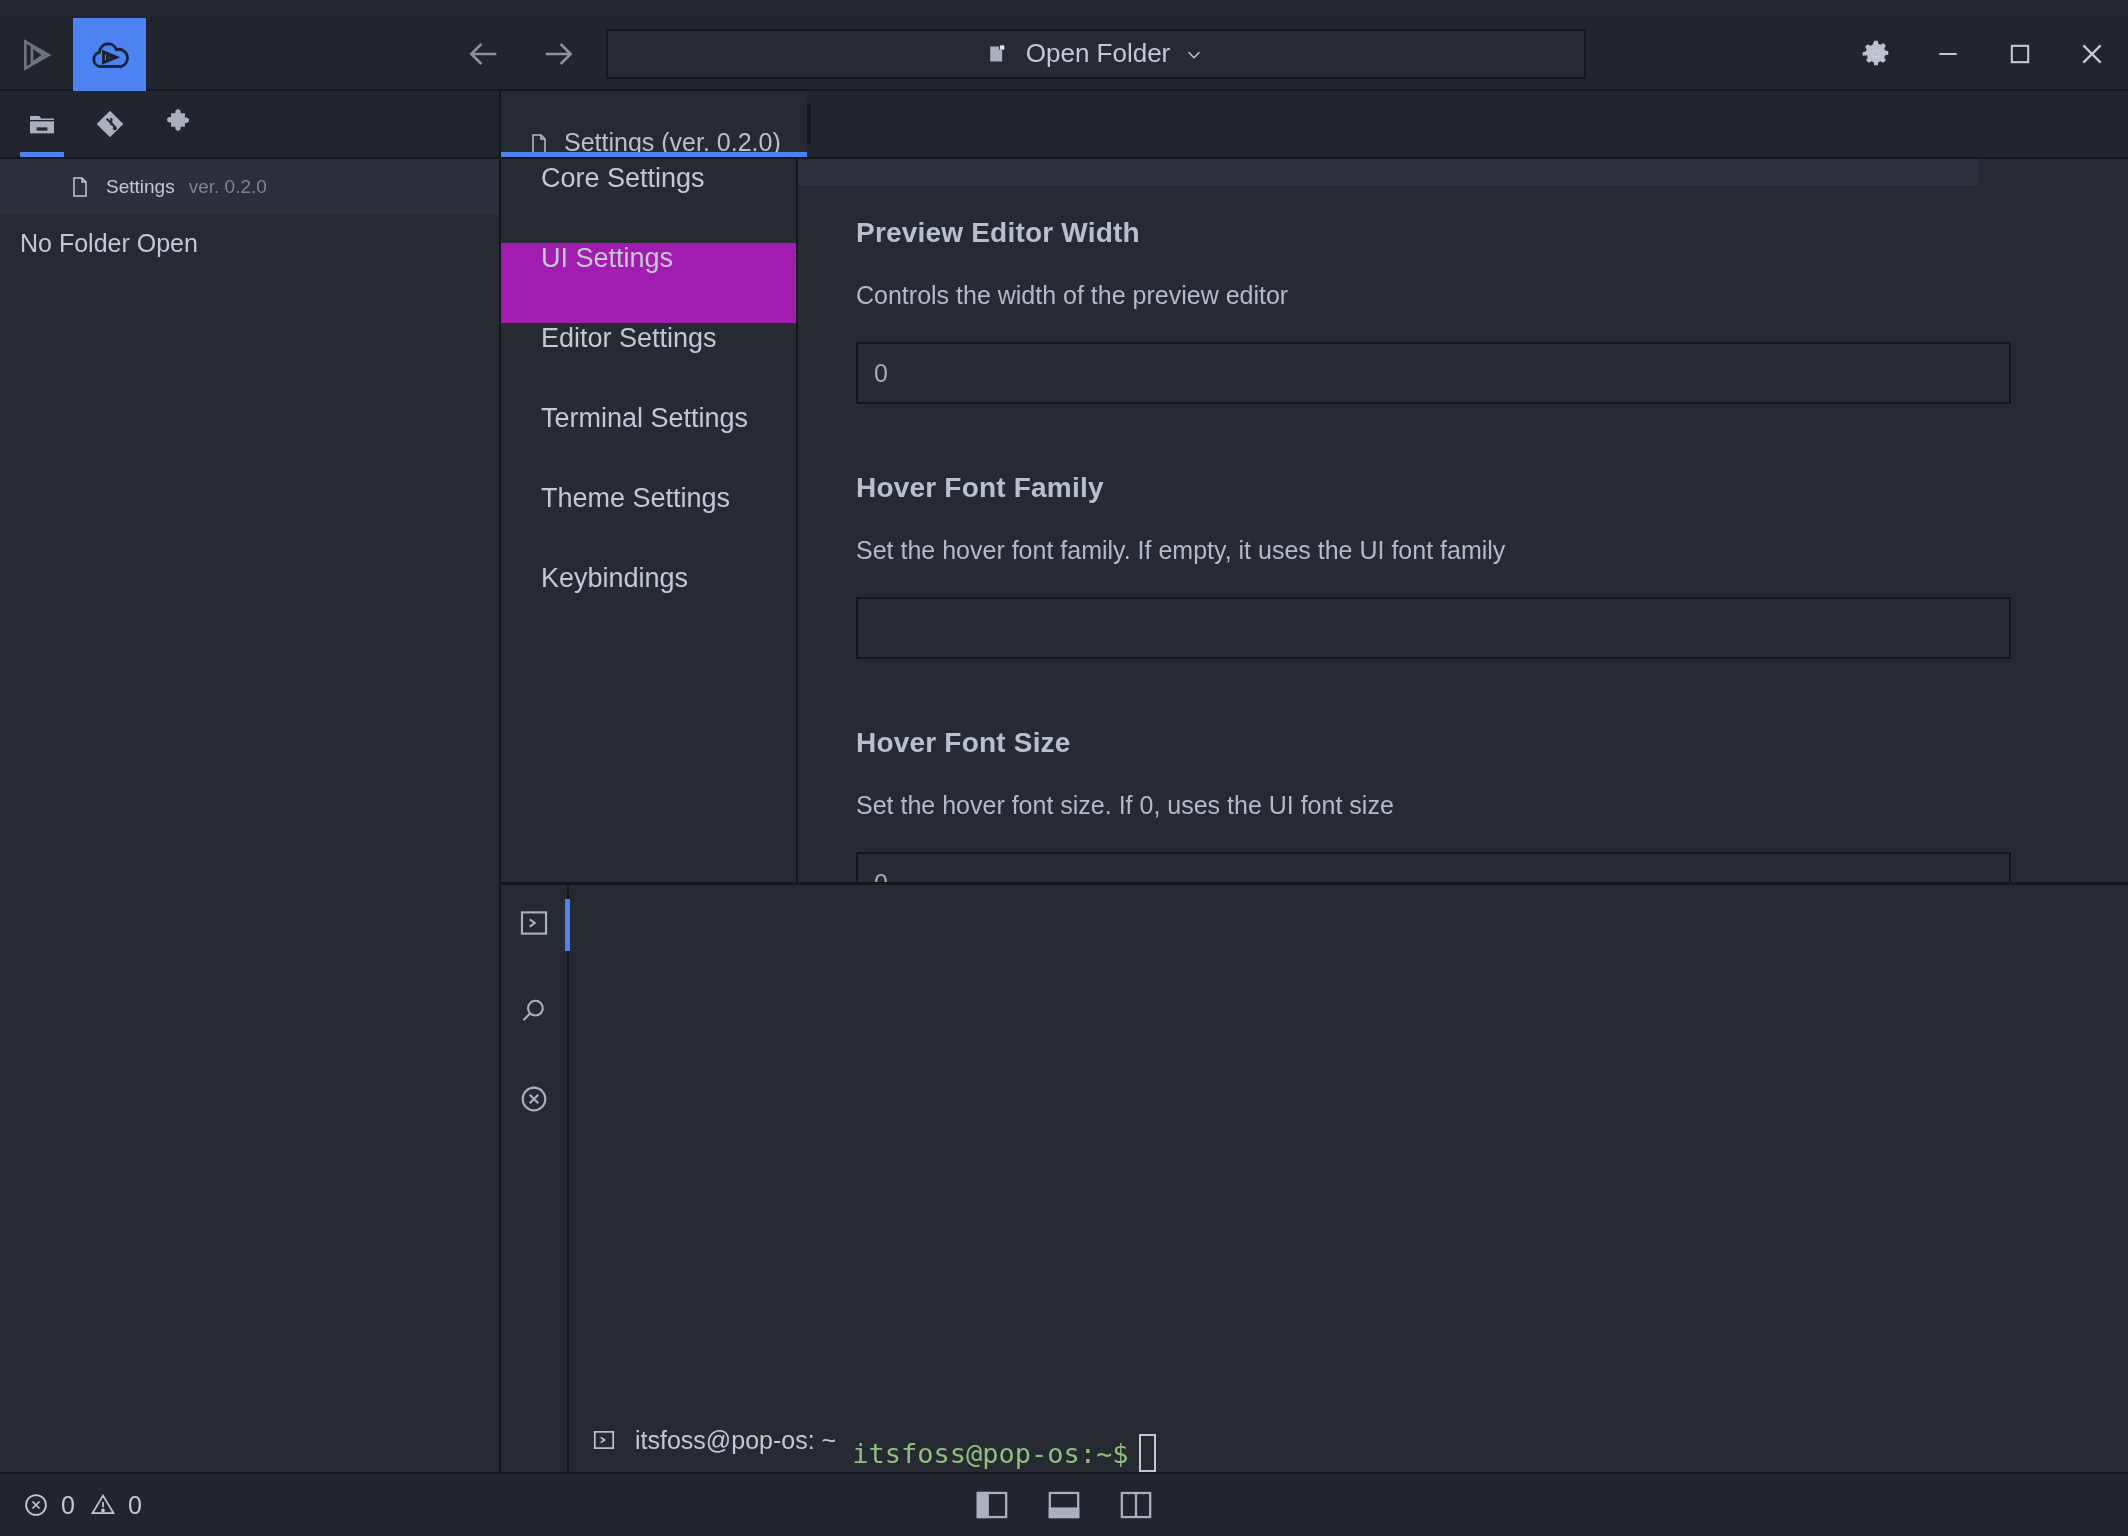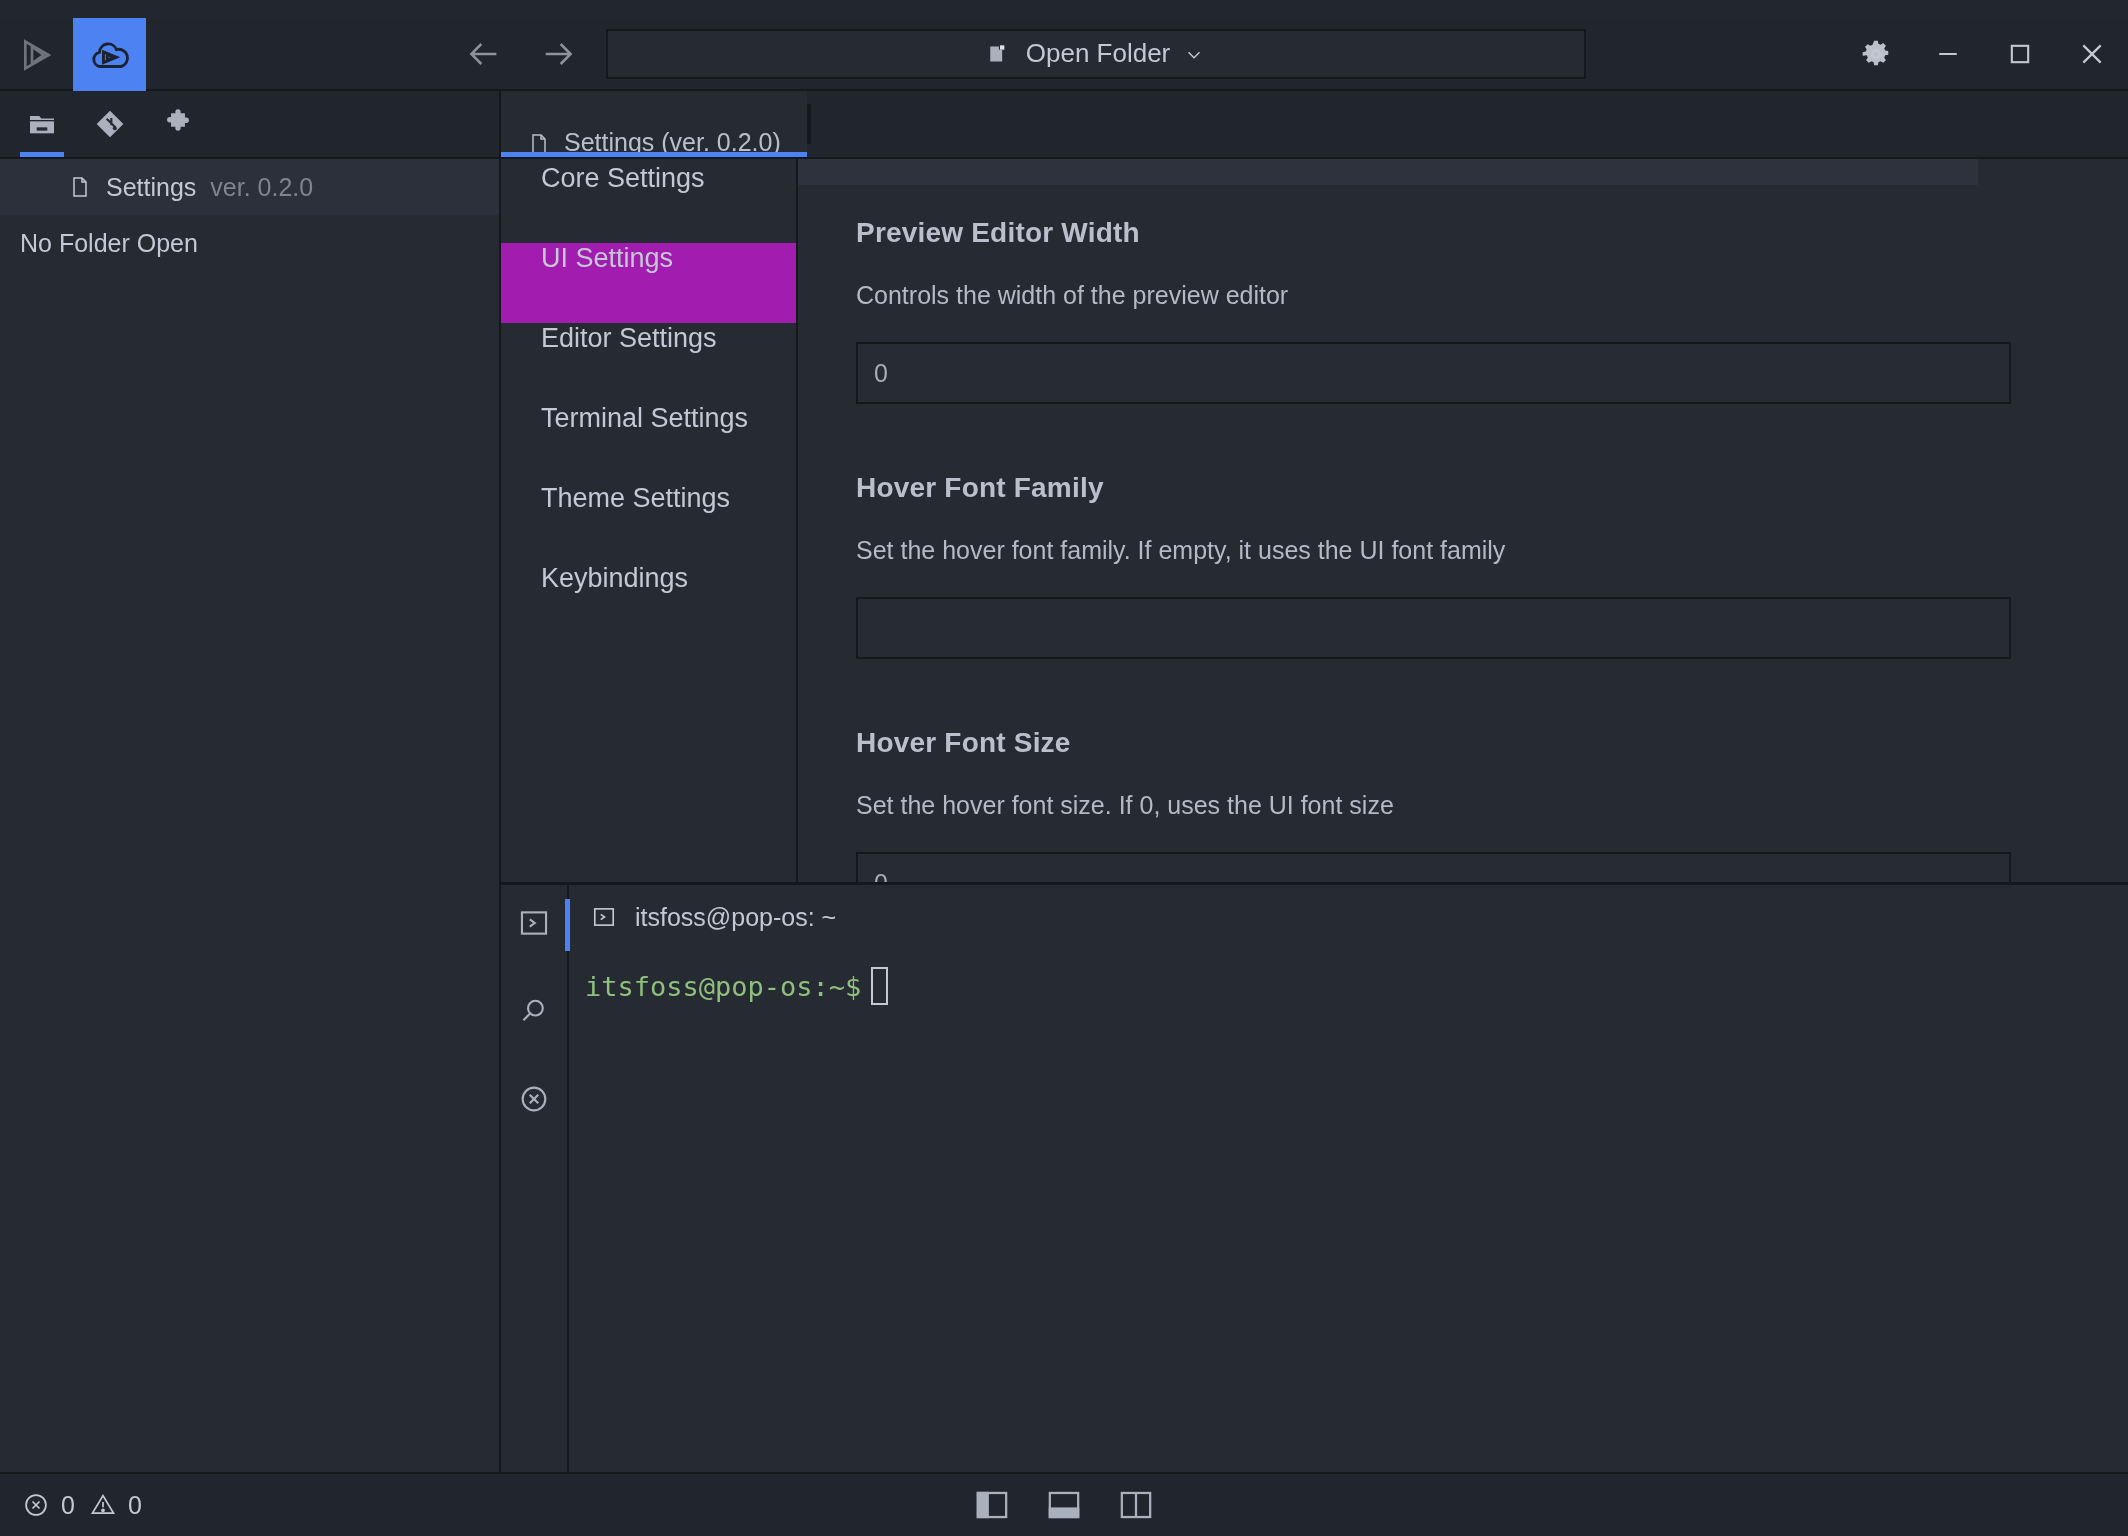--- a/index.html
+++ b/index.html
@@ -84,21 +84,21 @@
   }
   .sb-section-title {
     height: 56px; display: flex; align-items: center;
     padding-left: 20px;
     color: #c3c9d4; font-size: 25px;
   }
   .sb-item {
     height: 56px; display: flex; align-items: center;
     padding-left: 68px; gap: 14px;
     background: #2b303a;
-    color: #c3c9d4; font-size: 25px;
+    color: #c3c9d4; font-size: 19px;
   }
   .sb-item .ver { color: #7e858f; }
   .sb-footer {
     height: 56px; display: flex; align-items: center;
     padding-left: 20px;
     color: #c3c9d4; font-size: 25px;
   }
 
   
   .editor-area { flex: 1; display: flex; flex-direction: column; min-width: 0; }
@@ -181,21 +181,21 @@
   }
   .rail-btn {
     width: 48px; height: 48px;
     display: flex; align-items: center; justify-content: center;
     color: #aab1bd;
   }
   .rail-active-bar {
     position: absolute; left: 64px; top: 14px;
     width: 5px; height: 52px; background: #4d82f3;
   }
-  .panel-main { flex: 1; display: flex; flex-direction: column; min-width: 0; }
+  .panel-main { flex: 1; display: flex; flex-direction: row; min-width: 0; align-items: flex-end; }
   .term-tab {
     height: 64px; display: flex; align-items: center;
     padding-left: 22px; gap: 18px;
     color: #c3c9d4; font-size: 25px;
   }
   .term-body { flex: 1; padding: 18px 0 0 16px; }
   .term-line {
     font-family: "DejaVu Sans Mono", monospace;
     font-size: 27px; display: flex; align-items: center; gap: 10px;
   }

